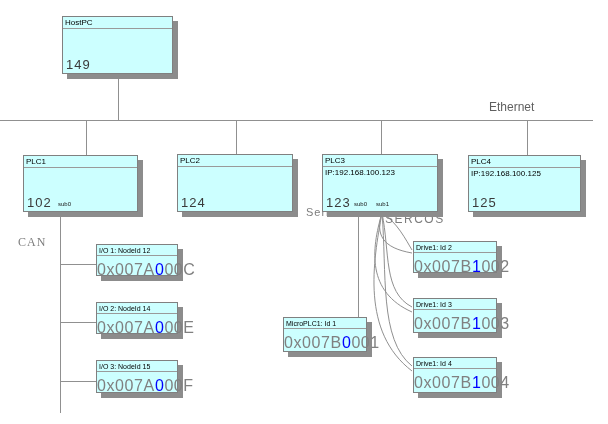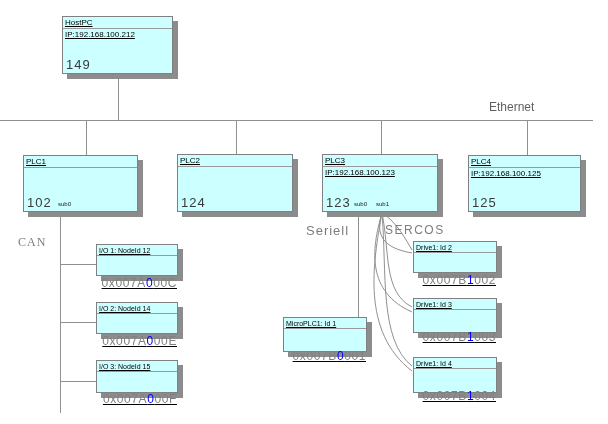--- a/index.html
+++ b/index.html
@@ -3,43 +3,43 @@
 <meta charset="utf-8">
 <style>
   html,body{margin:0;padding:0;background:#ffffff;}
   #stage{
     position:relative;width:608px;height:424px;background:#ffffff;overflow:hidden;
     font-family:"Liberation Sans", sans-serif;
   }
   svg.wires{position:absolute;left:0;top:0;width:608px;height:424px;}
   .node{
     position:absolute;background:#ccffff;border:1px solid #808080;
-    box-shadow:5px 5px 0 0 #8c8c8c;box-sizing:border-box;text-decoration:underline;
+    box-shadow:5px 5px 0 0 #8c8c8c;box-sizing:border-box;
   }
   .node-title{
     font-size:8px;line-height:10px;color:#000;padding:1px 2px 0 2px;
     border-bottom:1px solid #9a9a9a;white-space:nowrap;overflow:hidden;
   }
   .node-ip{font-size:8px;line-height:10px;color:#000;padding:1px 2px 0 2px;white-space:nowrap;}
   .node-num{position:absolute;left:3px;bottom:1px;font-size:13px;color:#3a3a3a;letter-spacing:1px;}
   .node-sub{position:absolute;bottom:4px;font-size:6px;color:#1a1a1a;white-space:nowrap;}
   .dev-title{
     font-size:7px;line-height:9px;color:#000;padding:1px 2px 0 2px;
     border-bottom:1px solid #9a9a9a;white-space:nowrap;overflow:hidden;
   }
   .dev-value{
-    text-align:right;margin-top:20px;font-size:12px;color:#808080;
+    text-align:center;margin-top:5px;font-size:16px;color:#808080;
     letter-spacing:0.6px;white-space:nowrap;
   }
   .dev-value .hl{color:#0000ff;}
   .bus-label{position:absolute;color:#7d7d7d;white-space:nowrap;text-align:right;}
   #lbl-ethernet{left:489px;top:100px;font-size:12px;color:#5f5f5f;}
   #lbl-can{left:18px;top:235px;font-size:12px;letter-spacing:1px;font-family:Liberation Serif, serif;}
-  #lbl-seriell{left:306px;top:223px;font-size:13px;letter-spacing:1px;}
-  #lbl-sercos{left:385px;top:223px;font-size:12px;letter-spacing:1.5px;}
+  #lbl-seriell{left:306px;top:206px;font-size:11px;letter-spacing:1px;}
+  #lbl-sercos{left:385px;top:212px;font-size:12px;letter-spacing:1.5px;}
 </style>
 </head>
 <body>
 
 <div id="stage">
 
   <svg class="wires" viewBox="0 0 608 424" fill="none" stroke="#909090" stroke-width="1">
     <path d="M0 120.5 H593"></path>
     <path d="M118.5 74 V120"></path>
     <path d="M86.5 120 V155"></path>
@@ -59,21 +59,20 @@
     <path d="M382 213 C387 272 379 340 412 366"></path>
   </svg>
 
   <div class="bus-label" id="lbl-ethernet">Ethernet</div>
   <div class="bus-label" id="lbl-can">CAN</div>
   <div class="bus-label" id="lbl-seriell">Seriell</div>
   <div class="bus-label" id="lbl-sercos">SERCOS</div>
 
   <div class="node" style="left:62px;top:16px;width:111px;height:58px">
     <div class="node-title">HostPC</div>
-    <div class="node-ip">IP:192.168.100.212</div>
     <div class="node-num">149</div>
   </div>
 
   <div class="node" style="left:23px;top:155px;width:115px;height:57px">
     <div class="node-title">PLC1</div>
     <div class="node-num">102</div>
     <span class="node-sub" style="left:34px">sub0</span>
   </div>
 
   <div class="node" style="left:177px;top:154px;width:116px;height:58px">

